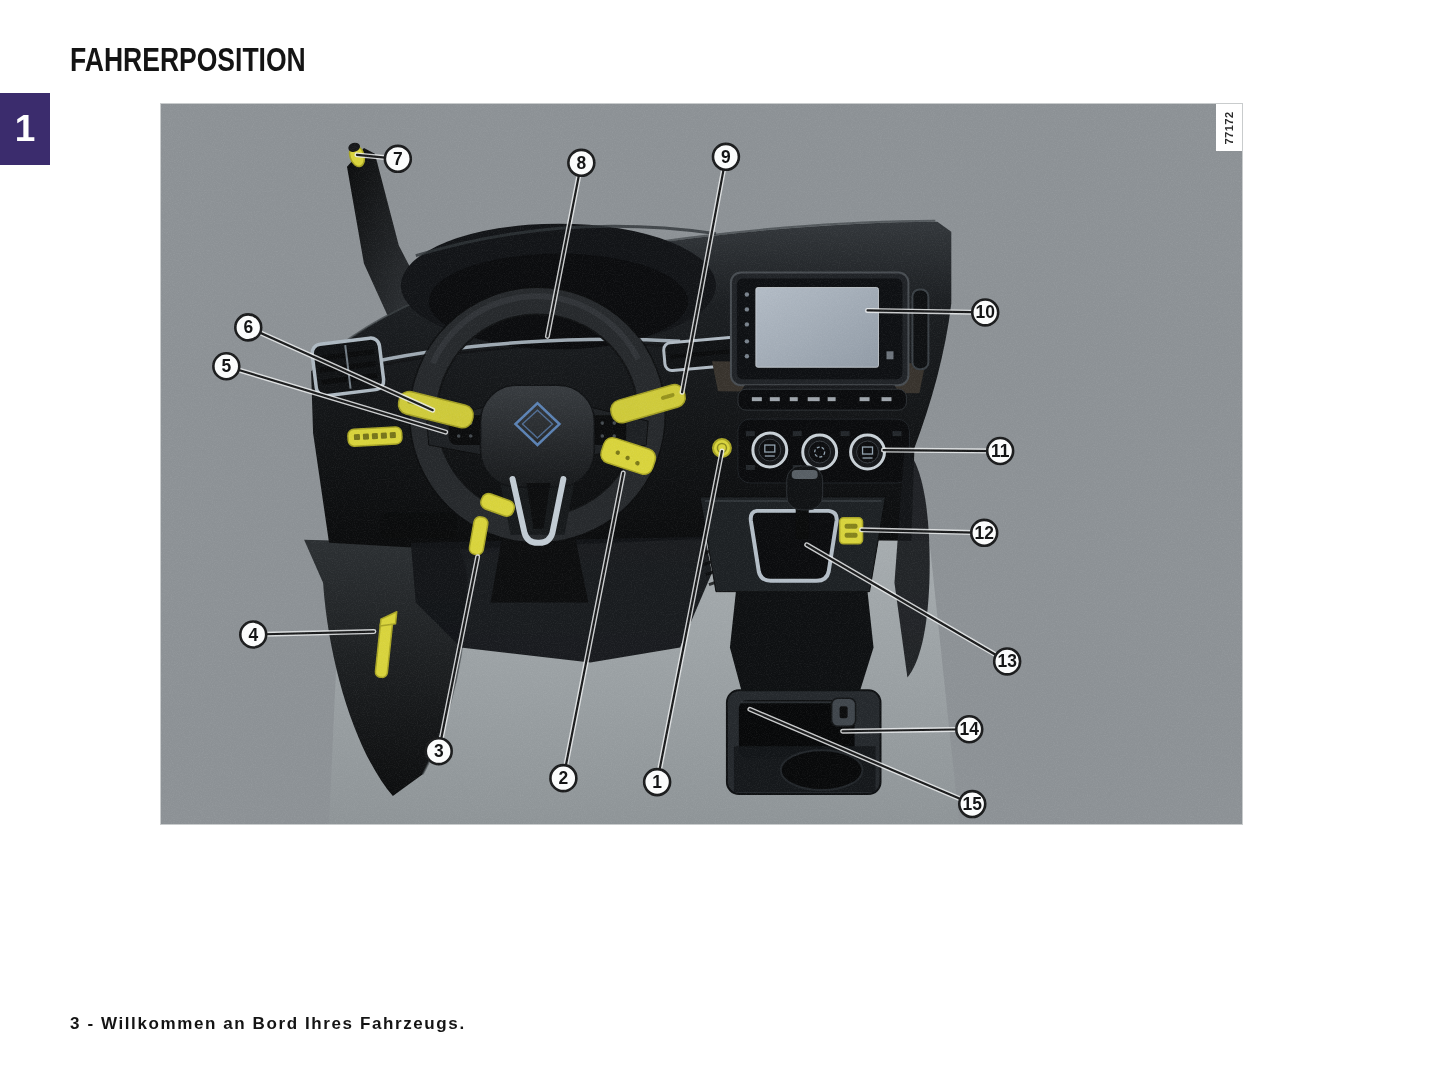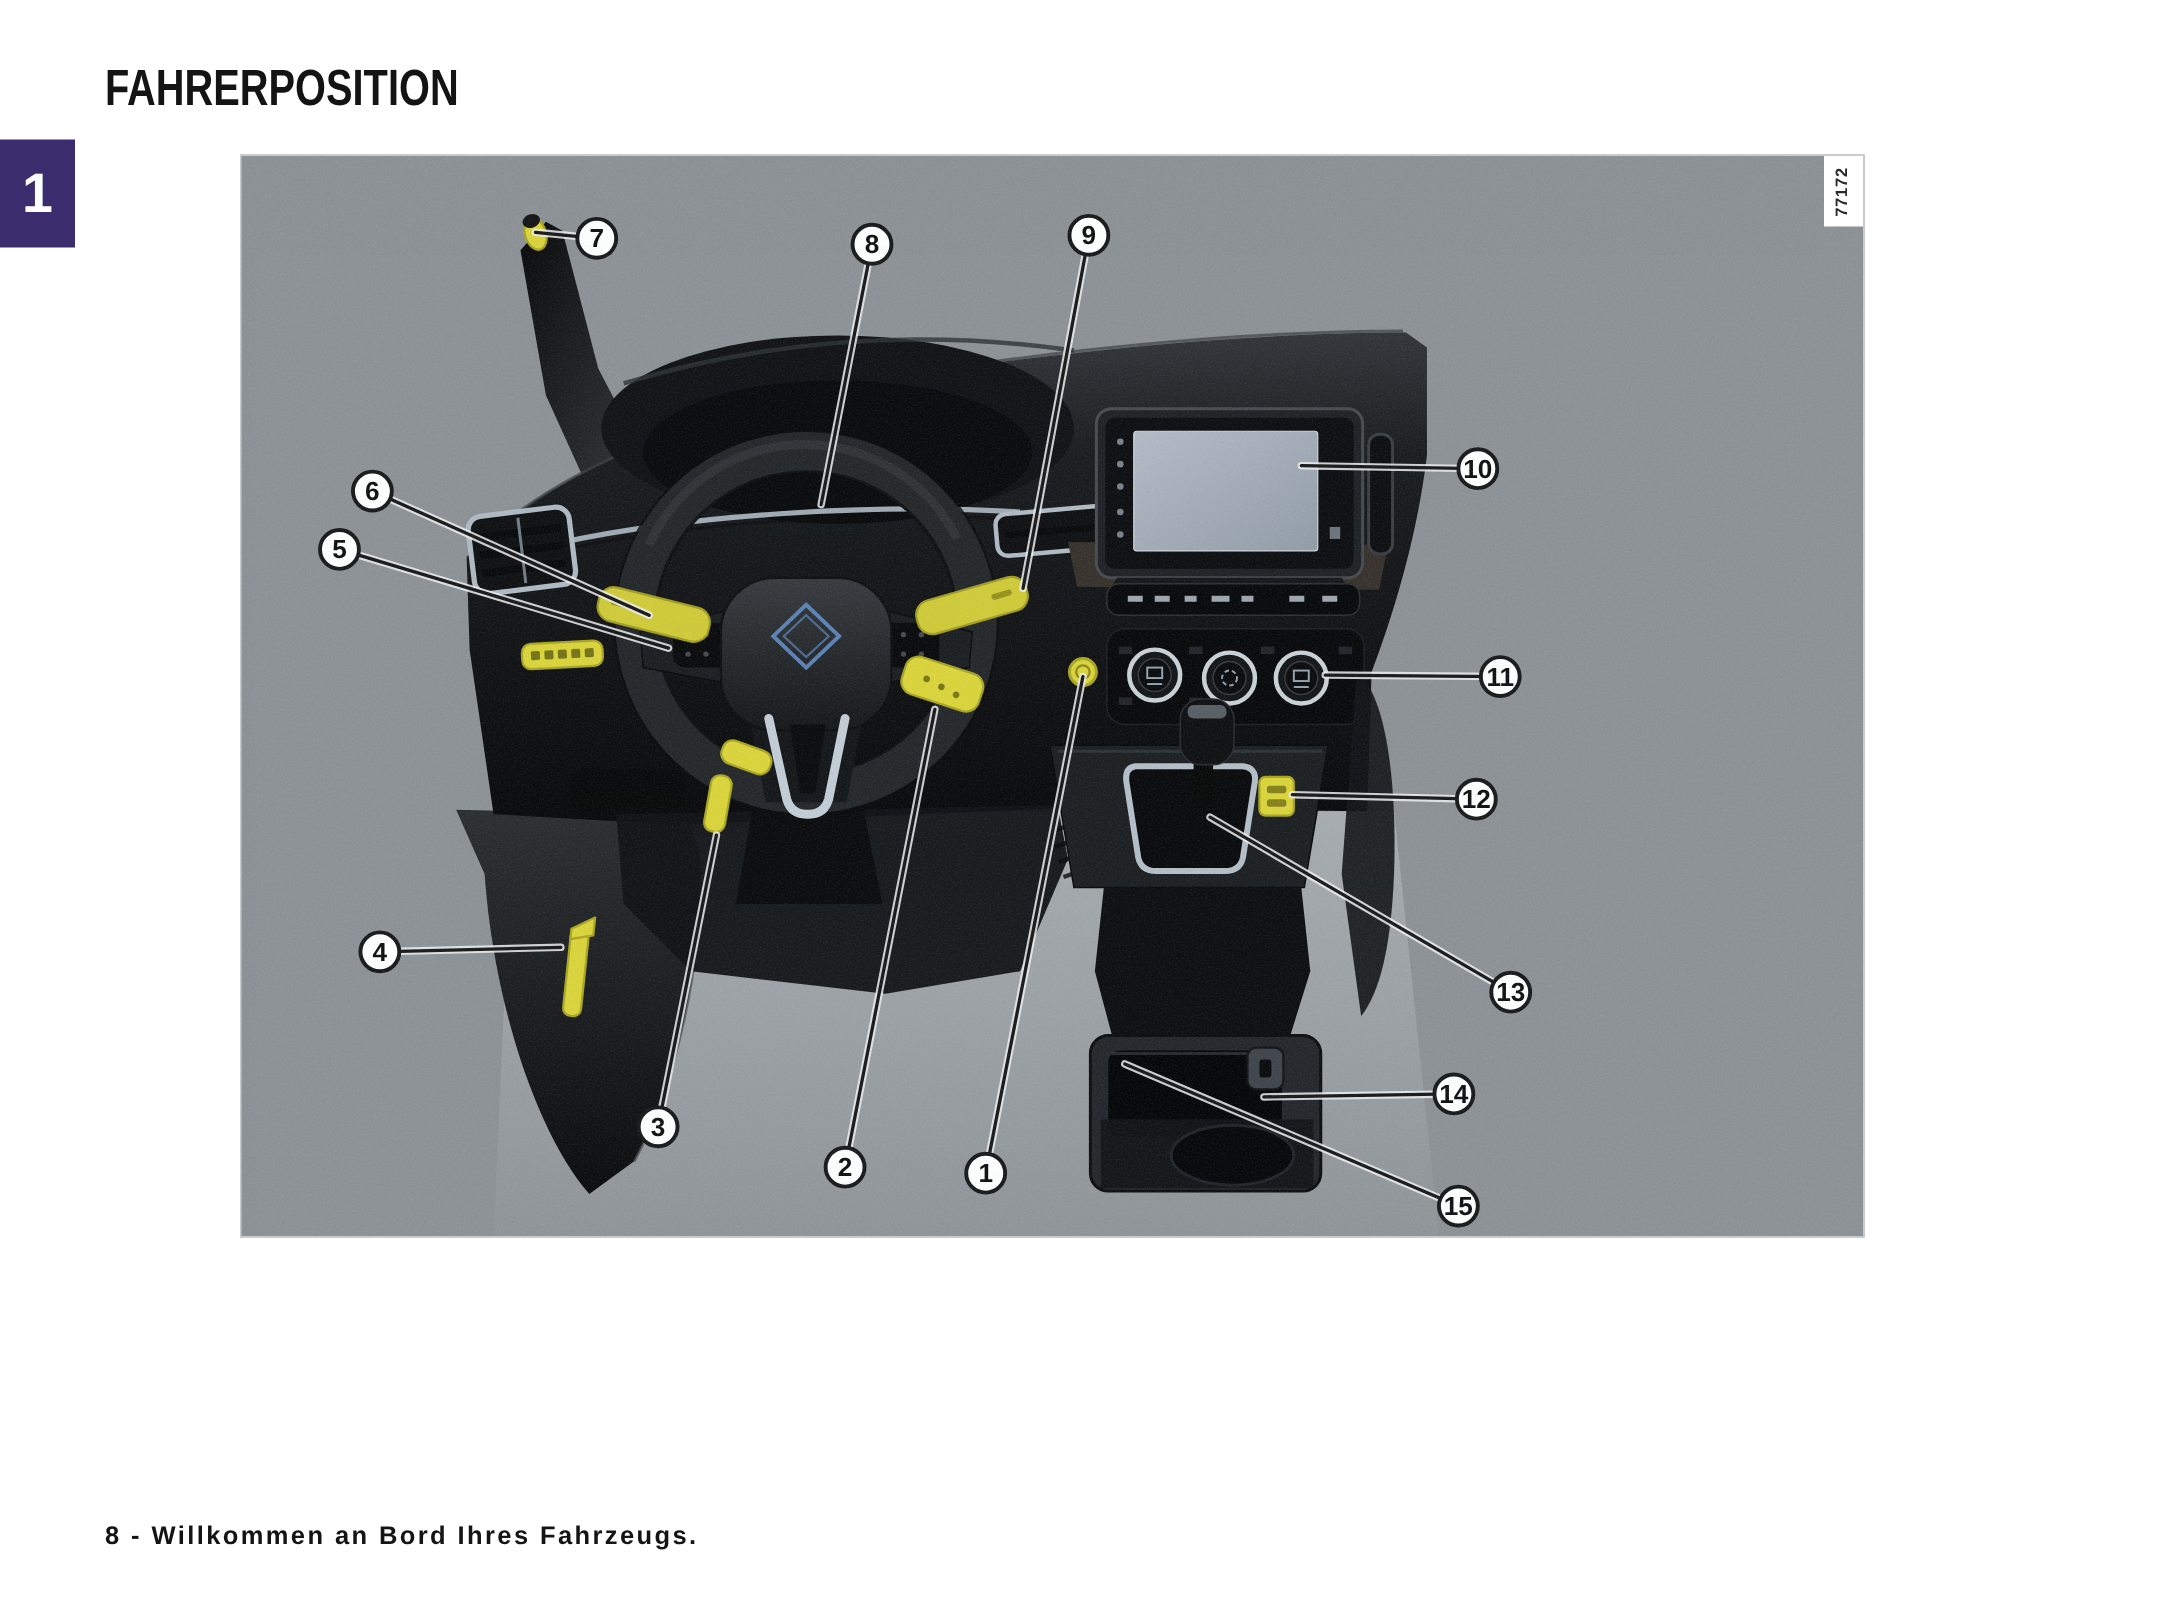--- a/index.html
+++ b/index.html
@@ -388,13 +388,13 @@
 
     <rect x="0" y="0" width="1083" height="722" filter="url(#grainW)" opacity="0.16"></rect>
     <rect x="0" y="0" width="1083" height="722" filter="url(#grainD)" opacity="0.10"></rect>
   </svg>
 
   <div class="figure-ref">
     <span>77172</span>
   </div>
 </figure>
 
-<div class="page-footer">8 - Willkommen an Bord Ihres Fahrzeugs.</div>
+<div class="page-footer">3 - Willkommen an Bord Ihres Fahrzeugs.</div>
 
 </body></html>

